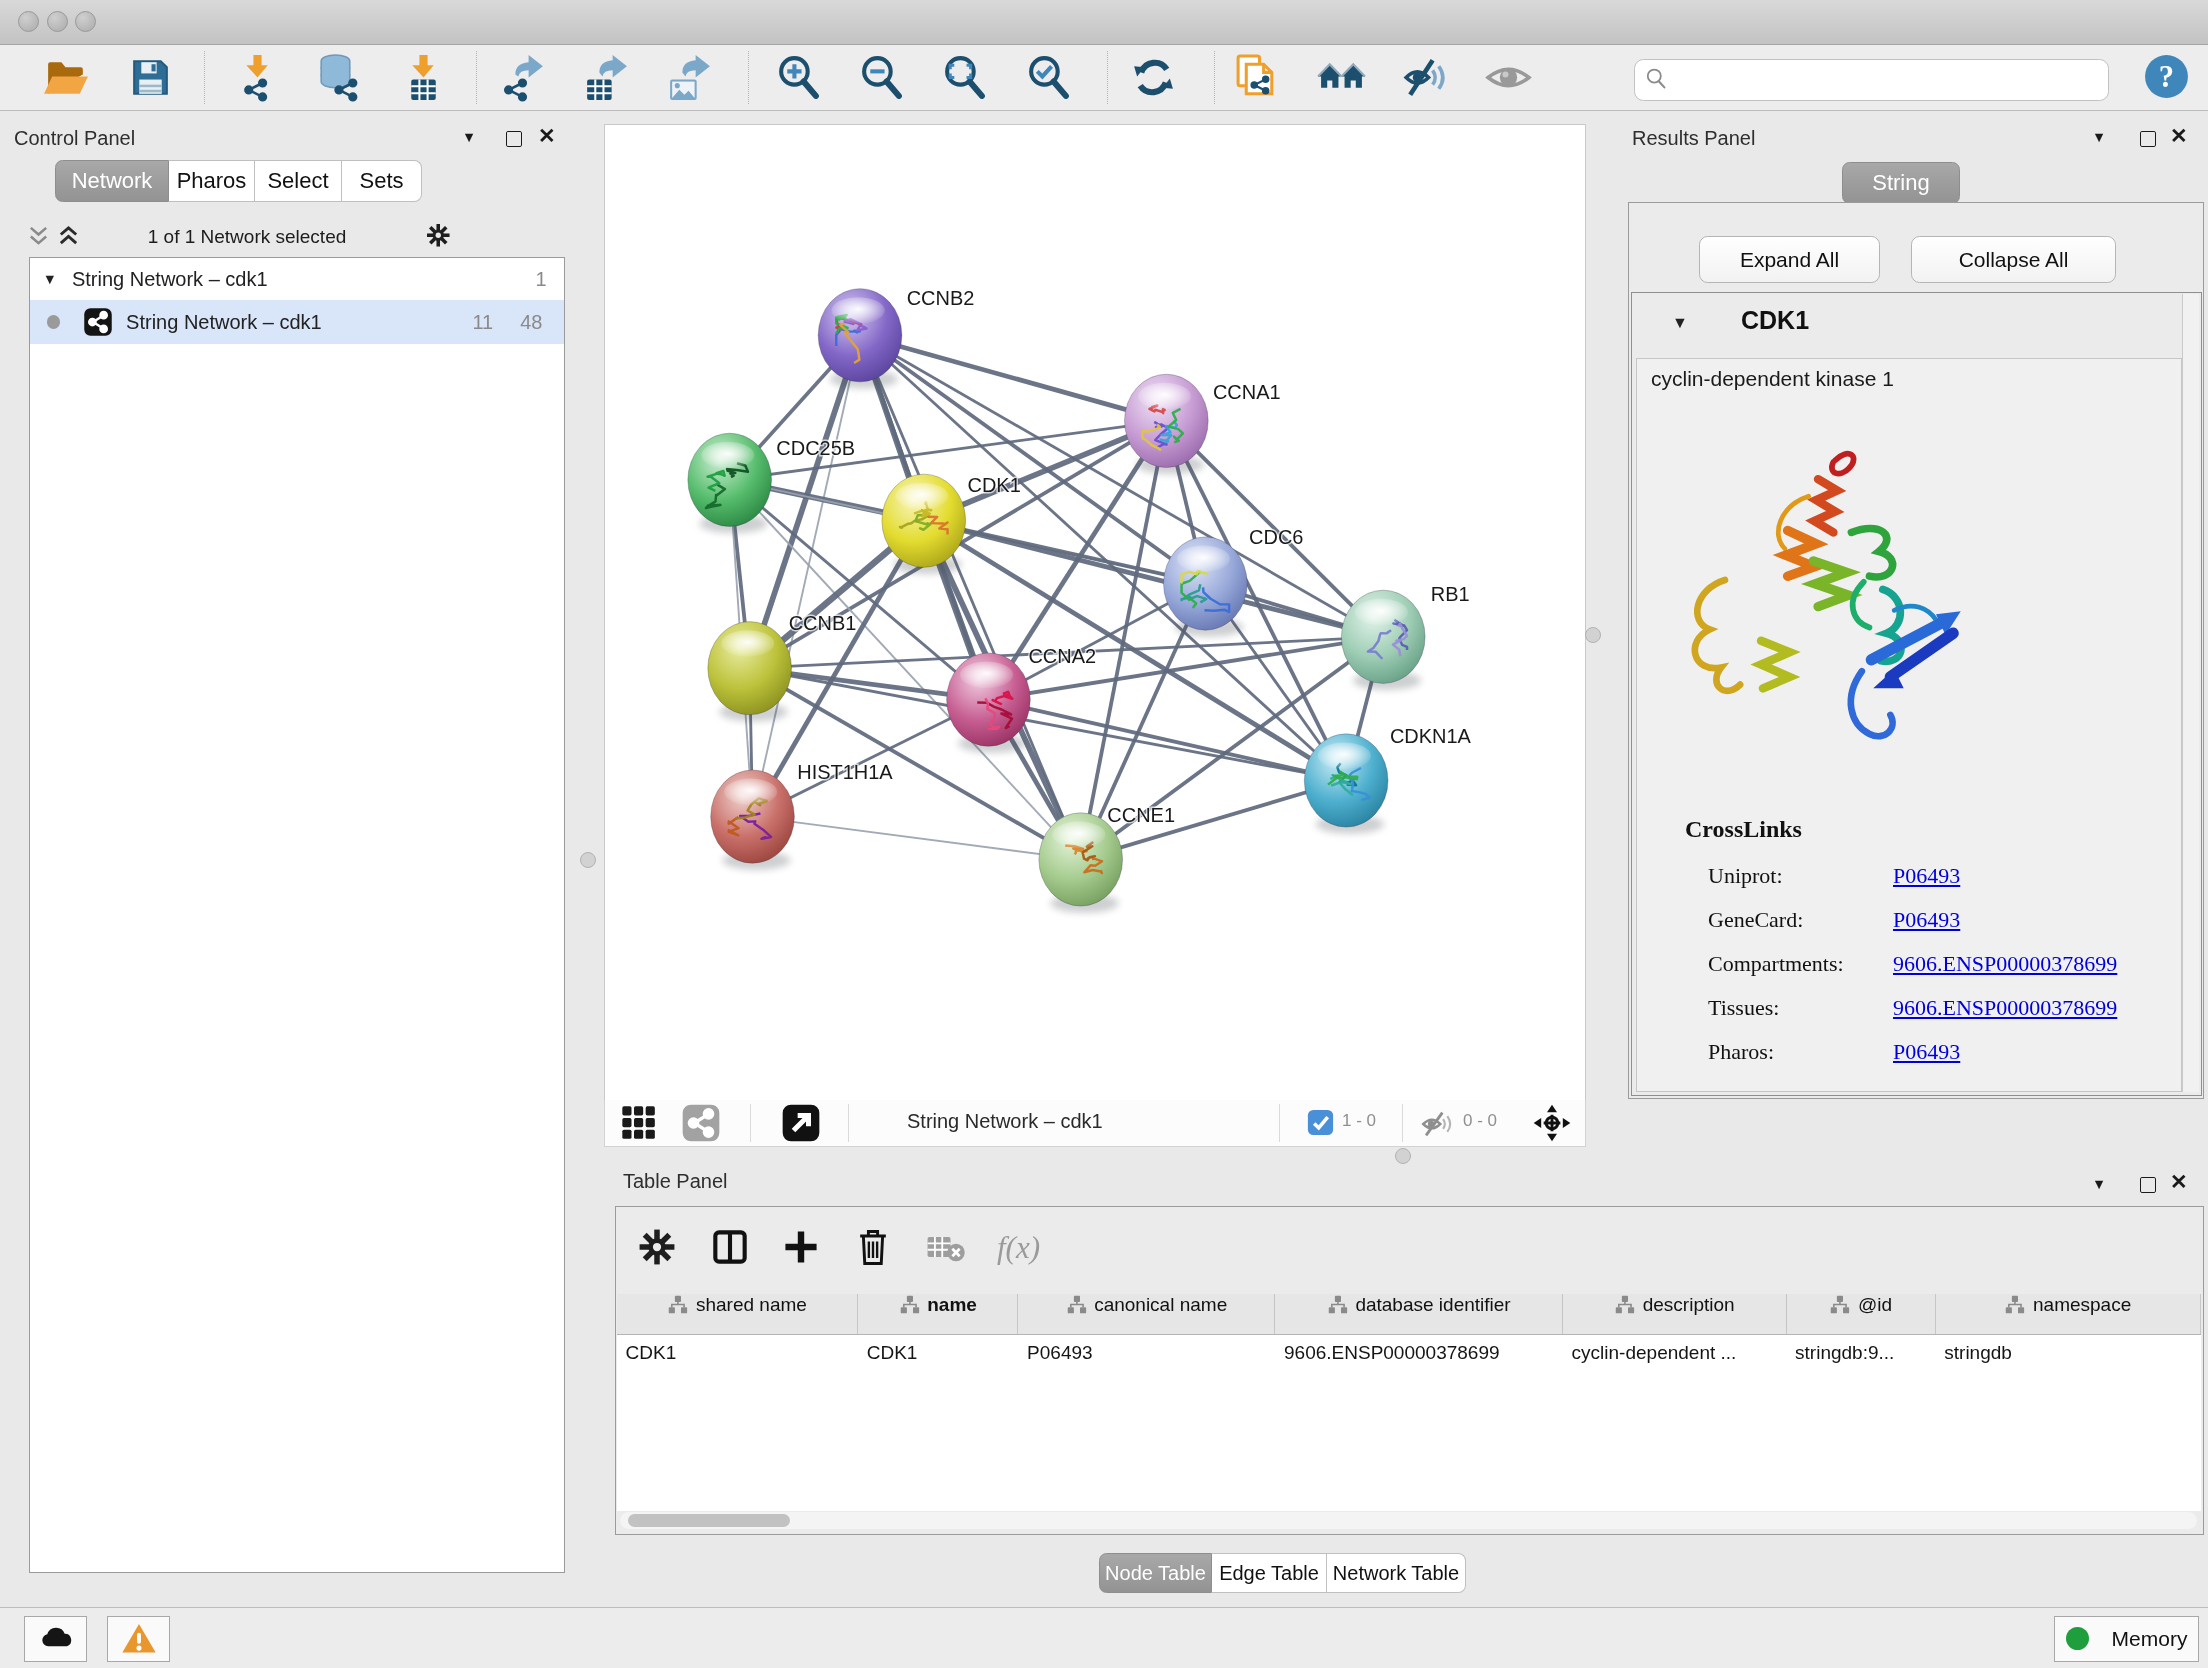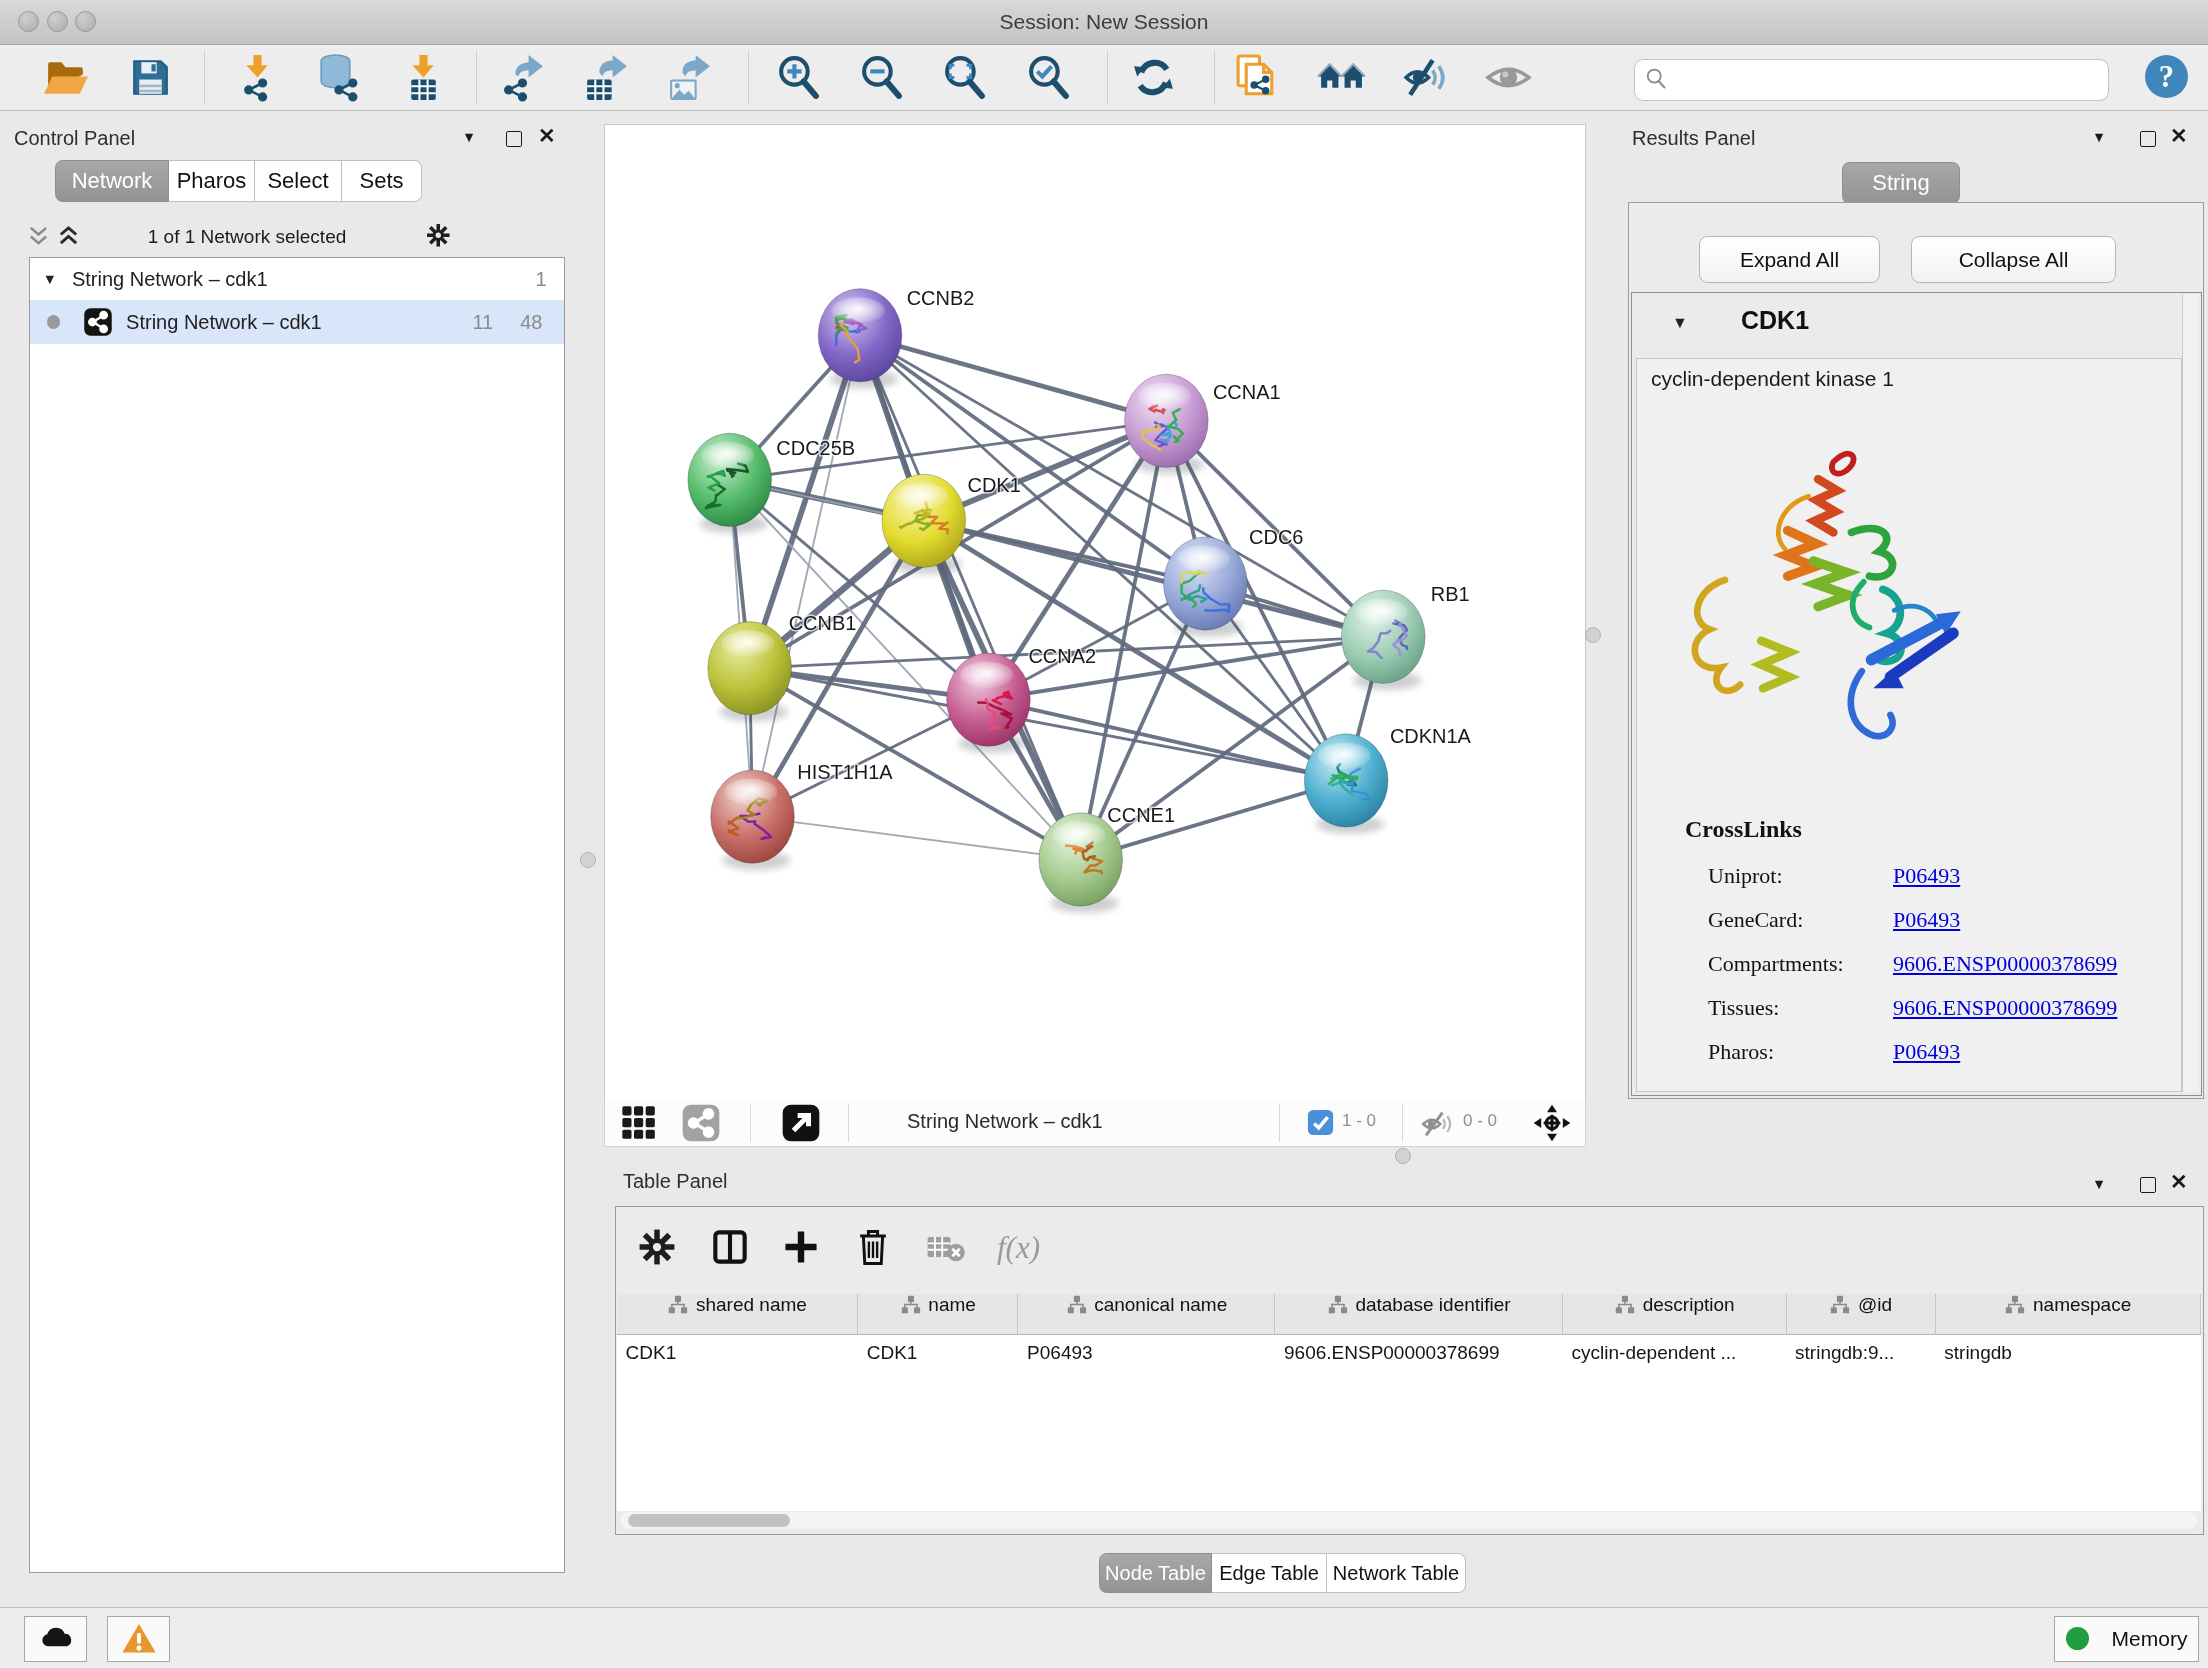--- a/index.html
+++ b/index.html
@@ -80,21 +80,20 @@
   #memory-btn{left:2054px;width:143px;gap:23px;font-size:21px;color:#111;}
   .green-dot{width:23px;height:23px;border-radius:50%;background:#1e9e3c;}
 </style>
 </head>
 <body>
 
 <div id="titlebar" class="abs">
   <span class="tlight" style="left:18px"></span>
   <span class="tlight" style="left:47px"></span>
   <span class="tlight" style="left:75px"></span>
-  <div id="win-title">Session: New Session</div>
 </div>
 
 <div id="toolbar" class="abs">
   <div id="tb-items">
       <div class="tb-icon" style="left: 42px;"><svg viewBox="0 0 48 48">
           <path d="M6 40 V11 q0 -2 2 -2 h11 l4 5 h15 q2 0 2 2 v5" fill="#a96a0e"></path>
           <path d="M2 40 l8 -17 h35 l-8 17 z" fill="#f2a643"></path>
         </svg></div>
       <div class="tb-icon" style="left: 126px;"><svg viewBox="0 0 48 48">
           <path d="M8 8 h26 l6 6 v26 h-32 z" fill="#2e6e96" stroke="#215a7e" stroke-width="2"></path>
@@ -737,21 +736,21 @@
         <svg viewBox="0 0 24 24">
           <g fill="#8a8a8a">
             <rect x="9" y="2" width="7" height="7" rx="1"></rect>
             <rect x="2" y="15" width="7" height="7" rx="1"></rect>
             <rect x="16" y="15" width="7" height="7" rx="1"></rect>
           </g>
           <path d="M12.5 9 v3 M5.5 15 v-3 h14 v3" stroke="#8a8a8a" stroke-width="1.8" fill="none"></path>
         </svg>
         <span>shared name</span>
       </div>
-      <div class="th" style="width: 172px;">
+      <div class="th" style="width: 172px; font-weight: bold;">
         <svg viewBox="0 0 24 24">
           <g fill="#8a8a8a">
             <rect x="9" y="2" width="7" height="7" rx="1"></rect>
             <rect x="2" y="15" width="7" height="7" rx="1"></rect>
             <rect x="16" y="15" width="7" height="7" rx="1"></rect>
           </g>
           <path d="M12.5 9 v3 M5.5 15 v-3 h14 v3" stroke="#8a8a8a" stroke-width="1.8" fill="none"></path>
         </svg>
         <span>name</span>
       </div>

